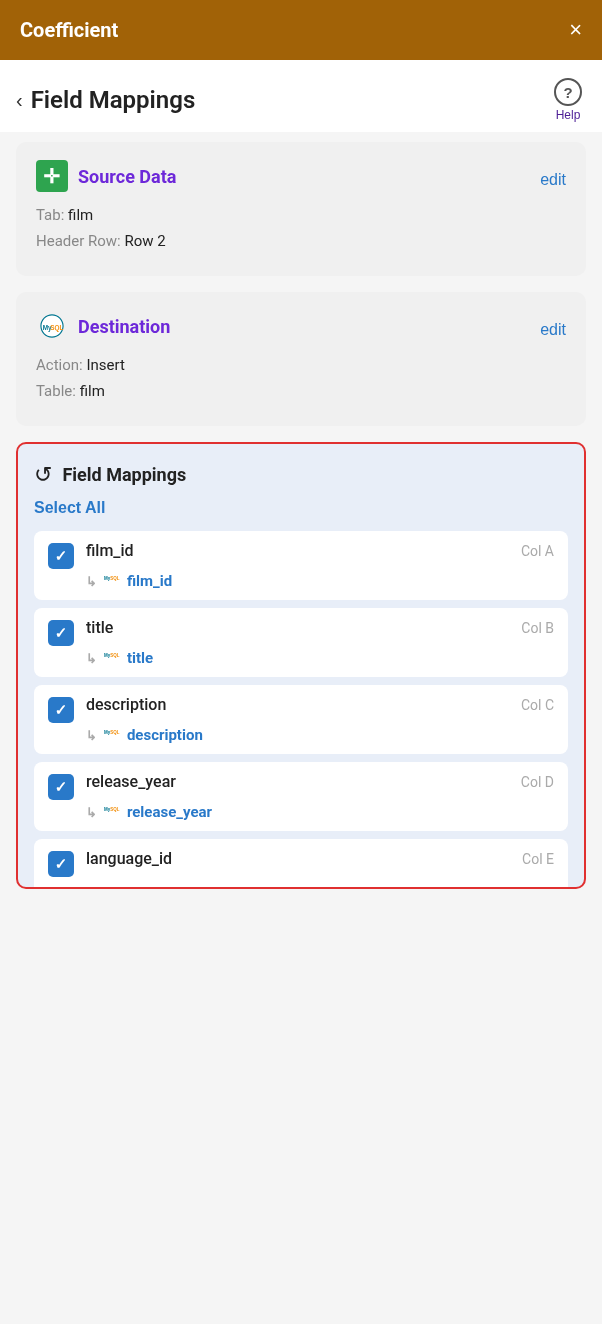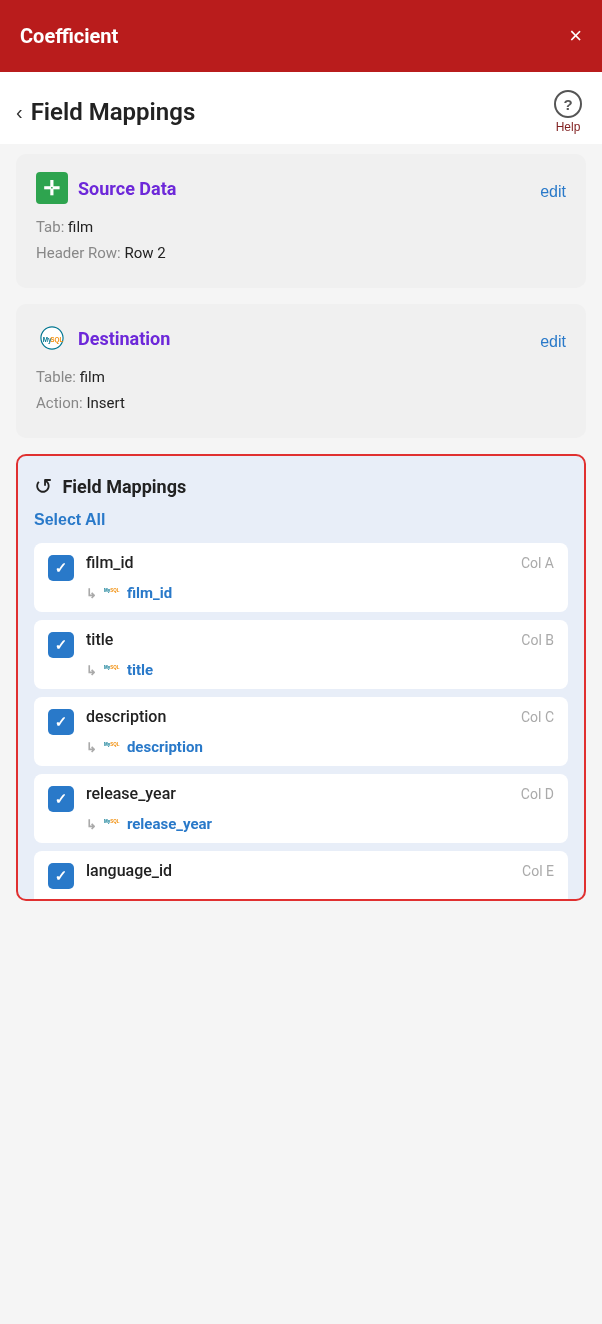--- a/index.html
+++ b/index.html
@@ -6,26 +6,26 @@
     body {
       font-family: -apple-system, BlinkMacSystemFont, 'Segoe UI', Roboto, sans-serif;
       background: #fff;
       width: 602px;
       min-height: 1324px;
       overflow-x: hidden;
     }
 
     
     .app-header {
-      background: #b91c1c;
+      background: #a16207;
       display: flex;
       align-items: center;
       justify-content: space-between;
       padding: 14px 20px;
-      height: 72px;
+      height: 60px;
     }
     .app-title {
       color: #fff;
       font-size: 20px;
       font-weight: 700;
     }
     .close-btn {
       color: #fff;
       font-size: 22px;
       cursor: pointer;
@@ -75,21 +75,21 @@
       border: 2px solid #555;
       display: flex;
       align-items: center;
       justify-content: center;
       font-size: 15px;
       color: #555;
       font-weight: 600;
     }
     .help-label {
       font-size: 12px;
-      color: #7f1d1d;
+      color: #4c1d95;
     }
 
     
     .content {
       padding: 10px 16px 20px 16px;
       background: #f5f5f5;
       min-height: calc(1324px - 56px - 70px);
       display: flex;
       flex-direction: column;
       gap: 16px;
@@ -331,26 +331,26 @@
             <path d="M24 4C12.954 4 4 12.954 4 24s8.954 20 20 20 20-8.954 20-20S35.046 4 24 4zm0 2c9.941 0 18 8.059 18 18S33.941 42 24 42 6 33.941 6 24 14.059 6 24 6z" fill="#00758f"></path>
             <text x="8" y="30" font-size="11" font-family="Arial" font-weight="bold" fill="#00758f">My</text>
             <text x="21" y="30" font-size="11" font-family="Arial" font-weight="bold" fill="#f29111">SQL</text>
           </svg>
         </div>
         <span class="card-title">Destination</span>
       </div>
       <button class="edit-link">edit</button>
     </div>
     <div class="card-row">
+      <span>Action:</span>
+      <strong>Insert</strong>
+    </div>
+    <div class="card-row">
       <span>Table:</span>
       <strong>film</strong>
-    </div>
-    <div class="card-row">
-      <span>Action:</span>
-      <strong>Insert</strong>
     </div>
   </div>
 
   <div class="field-mappings-card">
     <div class="field-mappings-header">
       <span class="sync-icon">↺</span>
       <span class="field-mappings-title">Field Mappings</span>
     </div>
     <button class="select-all-btn">Select All</button>
 

